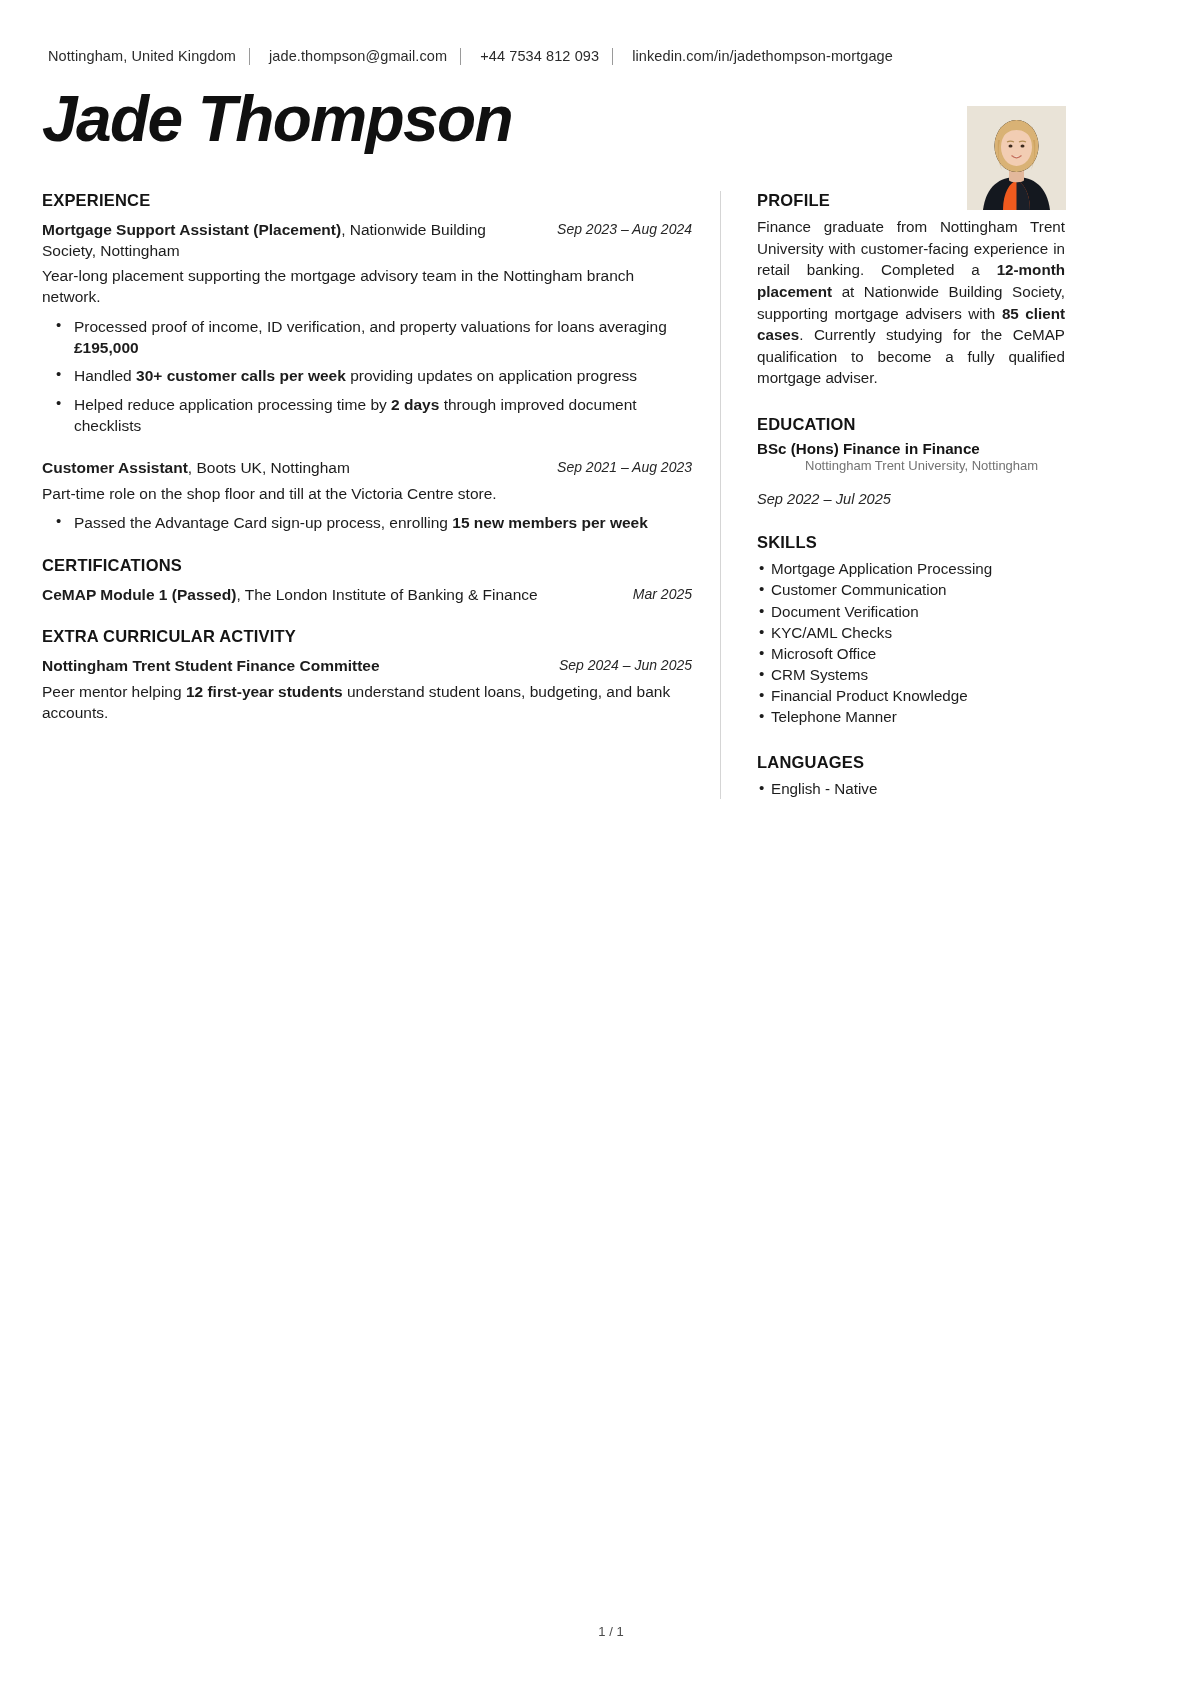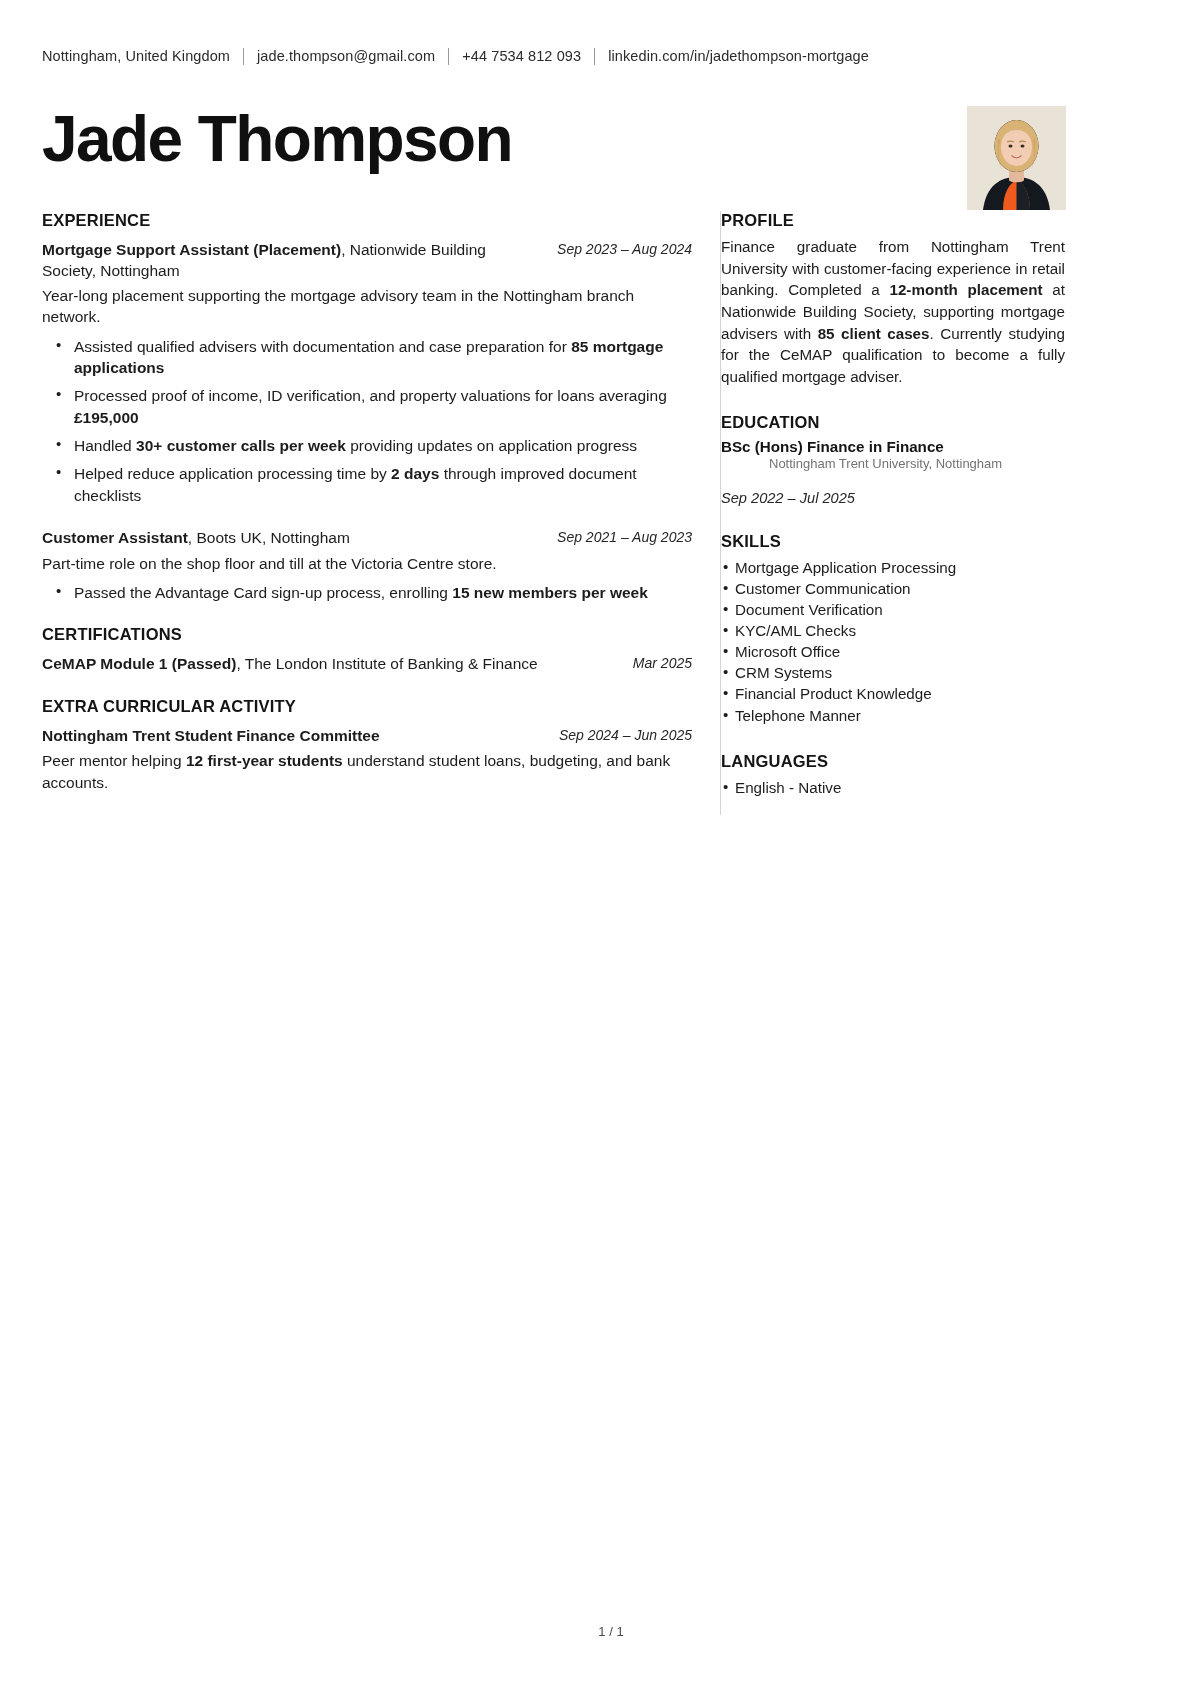--- a/index.html
+++ b/index.html
@@ -19,42 +19,43 @@
   
   .contact-line {
     display: flex;
     align-items: center;
     font-size: 14.5px;
     color: #2b2b2b;
     letter-spacing: .1px;
     margin-top: 6px;
     height: 20px;
   }
-  .contact-item { white-space: nowrap; }
+  .contact-item { white-space: nowrap; margin-left: 6px; }
   .contact-sep {
     display: inline-block;
     width: 1px;
     height: 17px;
     background: #9a9a9a;
     margin: 0 13px;
   }
   .job-title {
     font-size: 20px;
     font-weight: bold;
     color: #141414;
     margin-top: 16px;
     letter-spacing: -0.1px;
   }
   .full-name {
     font-size: 64px;
     font-weight: bold;
     letter-spacing: -1.6px;
     color: #101010;
-    margin-top: 40px;
+    margin-top: 20px;
     line-height: 1.05;
+    font-style: italic;
   }
 
   .photo {
     position: absolute;
     right: 124px;
     top: 106px;
     width: 99px;
     height: 104px;
     overflow: hidden;
     background: #e8e2d6;
@@ -62,20 +63,21 @@
   .photo svg { display: block; }
 
   
   .columns {
     display: flex;
     margin-top: 38px;
   }
   .col-left { width: 660px; padding-right: 10px; }
   .col-right {
     width: 345px;
+    padding-left: 36px;
     border-left: 1px solid #d5d5d5;
     margin-left: 18px;
     min-height: 600px;
   }
 
   .section-head {
     font-size: 16.5px;
     font-weight: bold;
     letter-spacing: .2px;
     color: #141414;
@@ -231,21 +233,20 @@
 
       <div class="entry-block">
         <div class="entry">
           <div class="entry-head">
             <b>Mortgage Support Assistant (Placement)</b><span>, Nationwide Building Society, Nottingham</span>
           </div>
           <div class="entry-date">Sep 2023 – Aug 2024</div>
         </div>
         <div class="entry-desc">Year-long placement supporting the mortgage advisory team in the Nottingham branch network.</div>
         <ul class="bullets">
-          <li><span>Assisted qualified advisers with documentation and case preparation for </span><b>85 mortgage applications</b><span></span></li>
           <li><span>Processed proof of income, ID verification, and property valuations for loans averaging </span><b>£195,000</b><span></span></li>
           <li><span>Handled </span><b>30+ customer calls per week</b><span> providing updates on application progress</span></li>
           <li><span>Helped reduce application processing time by </span><b>2 days</b><span> through improved document checklists</span></li>
         </ul>
       </div>
 
       <div class="entry-block">
         <div class="entry">
           <div class="entry-head">
             <b>Customer Assistant</b><span>, Boots UK, Nottingham</span>

